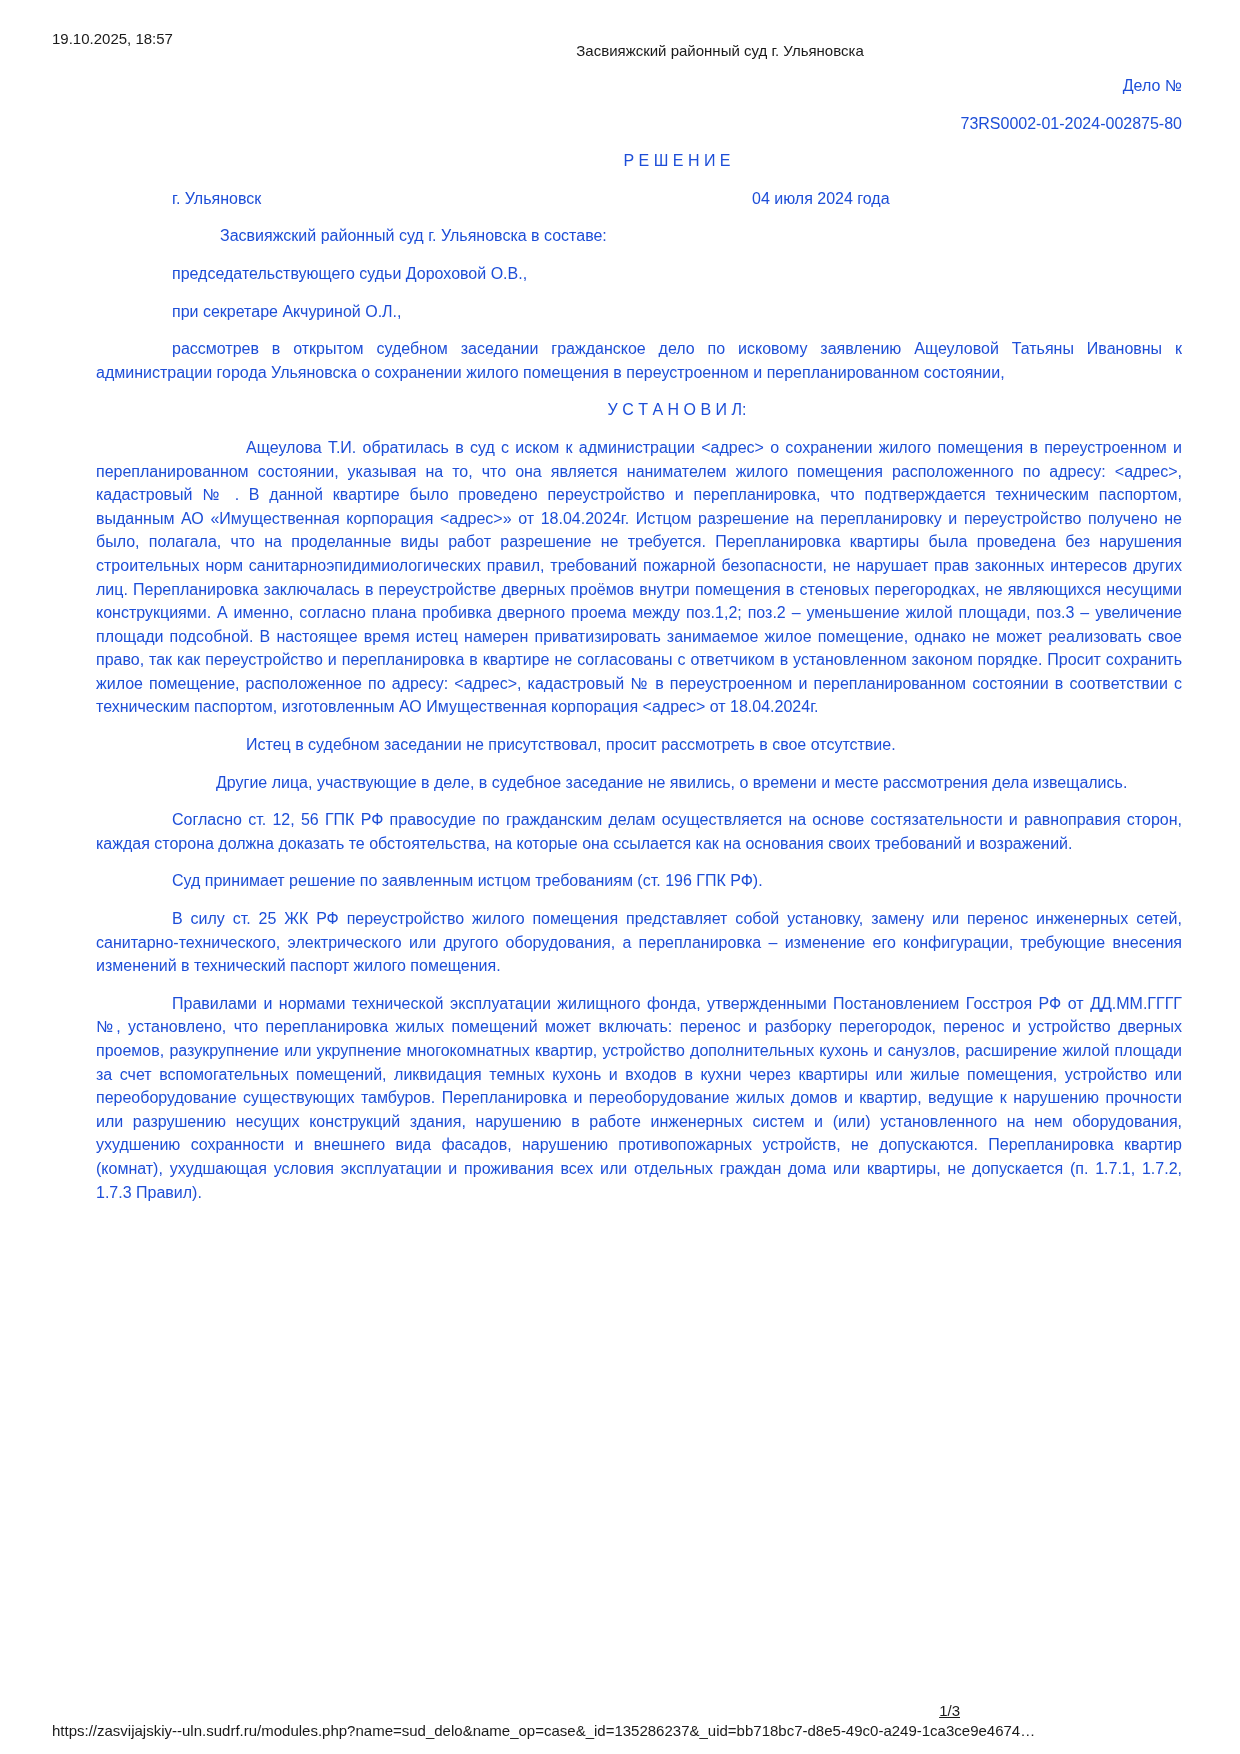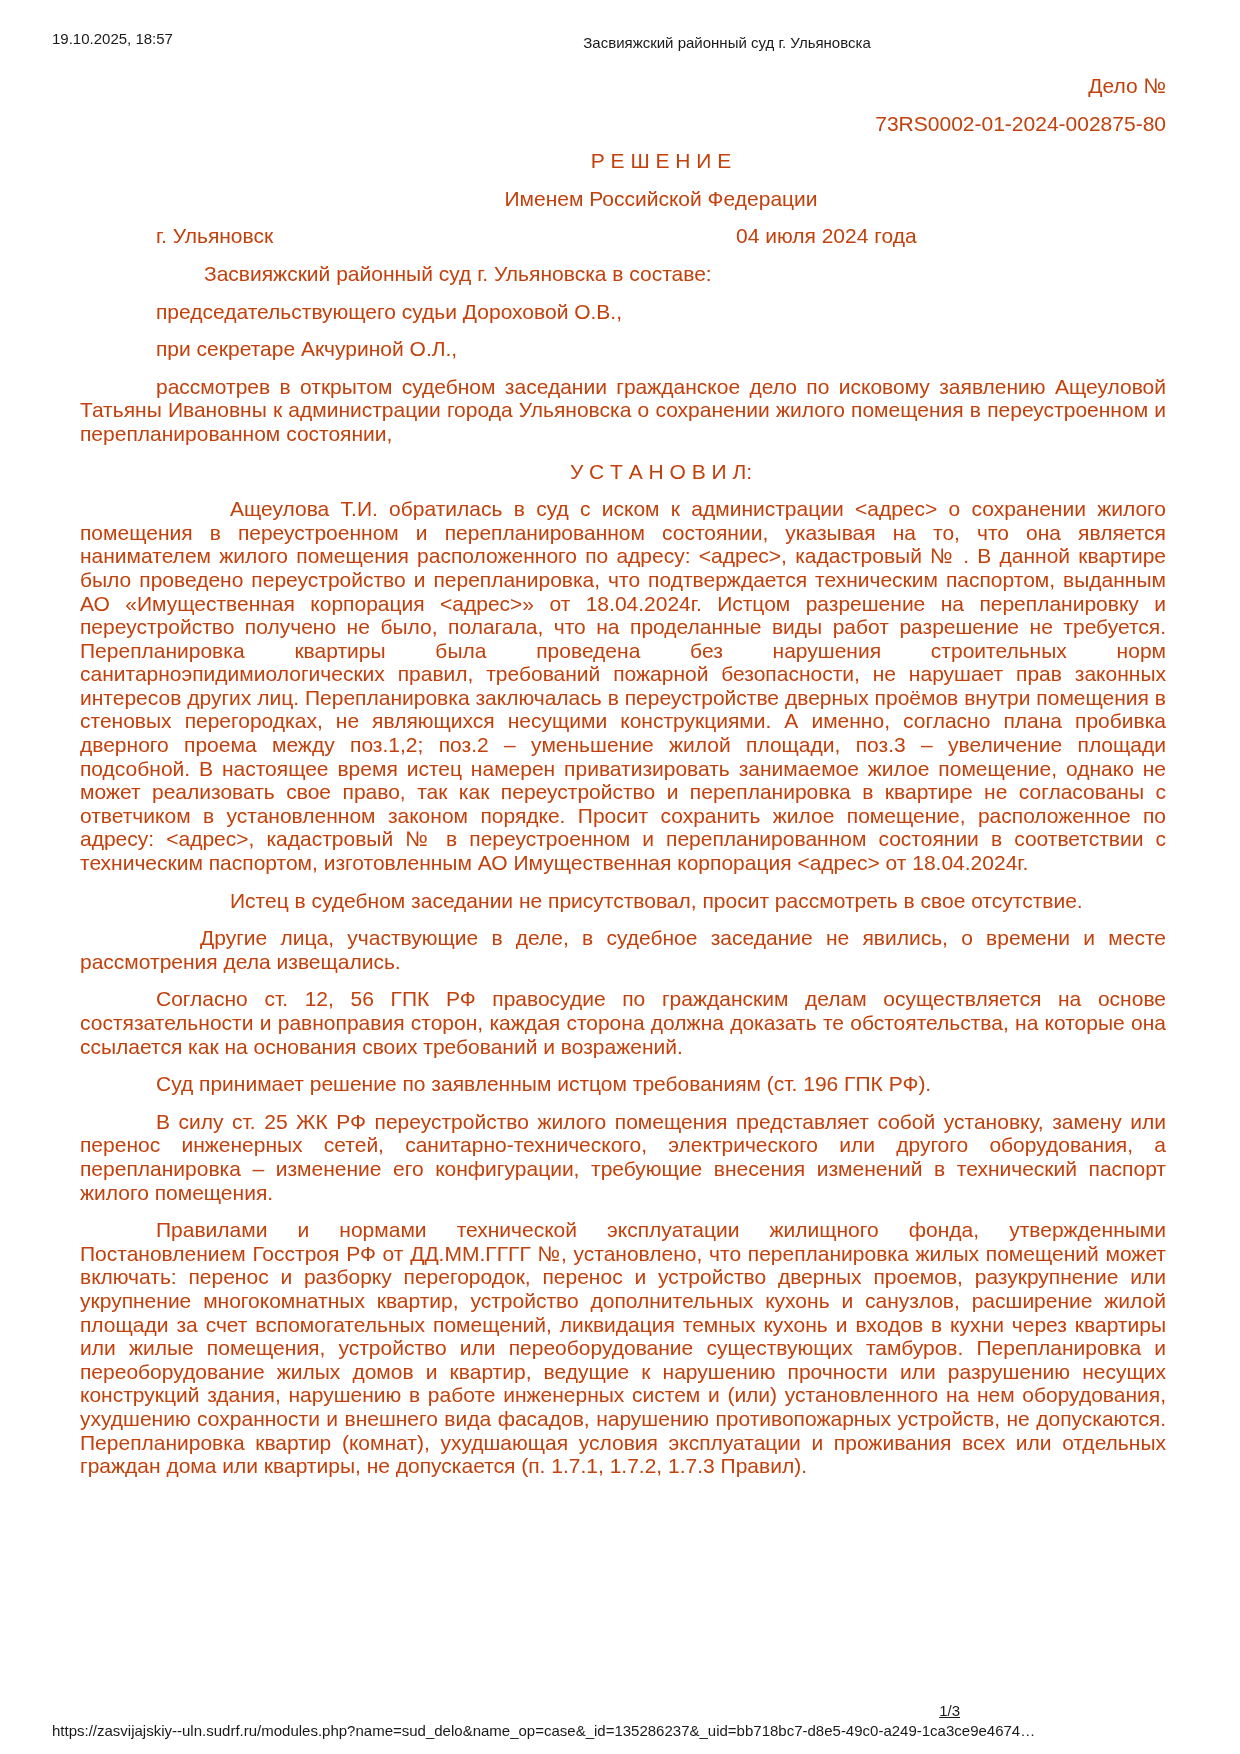--- a/index.html
+++ b/index.html
@@ -33,24 +33,23 @@
   }
   .print-header .timestamp {
     position: absolute;
     left: 52px;
     top: 0;
     white-space: nowrap;
   }
   .print-header .header-title {
     position: absolute;
     left: 720px;
-    top: 4px;
+    top: 12px;
     transform: translateX(-50%);
     white-space: nowrap;
-    margin-left: 7px;
   }
   .print-footer {
     position: absolute;
     top: 1702px;
     left: 0;
     right: 0;
     height: 20px;
     font-size: 15px;
     color: #1a1a1a;
   }
@@ -64,26 +63,26 @@
   .print-footer .footer-page {
     position: absolute;
     right: 52px;
     top: 0;
     white-space: nowrap;
     text-decoration: underline;
   }
   
   .doc {
     position: absolute;
-    left: 80px;
+    left: 96px;
     top: 74px;
     width: 1086px;
-    font-size: 21px;
+    font-size: 16px;
     line-height: 23.6px;
-    color: #c2410c;
+    color: #1d4ed8;
   }
   .doc p {
     margin: 0 0 14px 0;
   }
   .right   { text-align: right; }
   .center  { text-align: center; text-indent: 76px; }
   .ind     { text-indent: 76px; }
   .ind-md  { text-indent: 120px; }
   .ind-lg  { text-indent: 124px; }
   .ind-xl  { text-indent: 150px; }
@@ -104,21 +103,20 @@
 
   <div class="print-header">
     <span class="timestamp">19.10.2025, 18:57</span>
     <span class="header-title">Засвияжский районный суд г. Ульяновска</span>
   </div>
 
   <div class="doc">
     <p class="right">Дело №</p>
     <p class="right">73RS0002-01-2024-002875-80</p>
     <p class="center">Р Е Ш Е Н И Е</p>
-    <p class="center">Именем Российской Федерации</p>
     <p class="place-line"><span>г. Ульяновск</span><span class="date-span">04 июля 2024 года</span></p>
     <p class="ind-lg">Засвияжский районный суд г. Ульяновска в составе:</p>
     <p class="ind">председательствующего судьи Дороховой О.В.,</p>
     <p class="ind">при секретаре Акчуриной О.Л.,</p>
     <p class="ind just">рассмотрев в открытом судебном заседании гражданское дело по исковому заявлению Ащеуловой Татьяны Ивановны к администрации города Ульяновска о сохранении жилого помещения в переустроенном и перепланированном состоянии,</p>
     <p class="center">У С Т А Н О В И Л:</p>
     <p class="ind-xl just">Ащеулова Т.И. обратилась в суд с иском к администрации &lt;адрес&gt; о сохранении жилого помещения в переустроенном и перепланированном состоянии, указывая на то, что она является нанимателем жилого помещения расположенного по адресу: &lt;адрес&gt;, кадастровый № . В данной квартире было проведено переустройство и перепланировка, что подтверждается техническим паспортом, выданным АО «Имущественная корпорация &lt;адрес&gt;» от 18.04.2024г. Истцом разрешение на перепланировку и переустройство получено не было, полагала, что на проделанные виды работ разрешение не требуется. Перепланировка квартиры была проведена без нарушения строительных норм санитарноэпидимиологических правил, требований пожарной безопасности, не нарушает прав законных интересов других лиц. Перепланировка заключалась в переустройстве дверных проёмов внутри помещения в стеновых перегородках, не являющихся несущими конструкциями. А именно, согласно плана пробивка дверного проема между поз.1,2; поз.2 – уменьшение жилой площади, поз.3 – увеличение площади подсобной. В настоящее время истец намерен приватизировать занимаемое жилое помещение, однако не может реализовать свое право, так как переустройство и перепланировка в квартире не согласованы с ответчиком в установленном законом порядке. Просит сохранить жилое помещение, расположенное по адресу: &lt;адрес&gt;, кадастровый № в переустроенном и перепланированном состоянии в соответствии с техническим паспортом, изготовленным АО Имущественная корпорация &lt;адрес&gt; от 18.04.2024г.</p>
     <p class="ind-xl">Истец в судебном заседании не присутствовал, просит рассмотреть в свое отсутствие.</p>
     <p class="ind-md just">Другие лица, участвующие в деле, в судебное заседание не явились, о времени и месте рассмотрения дела извещались.</p>
     <p class="ind just">Согласно ст. 12, 56 ГПК РФ правосудие по гражданским делам осуществляется на основе состязательности и равноправия сторон, каждая сторона должна доказать те обстоятельства, на которые она ссылается как на основания своих требований и возражений.</p>

